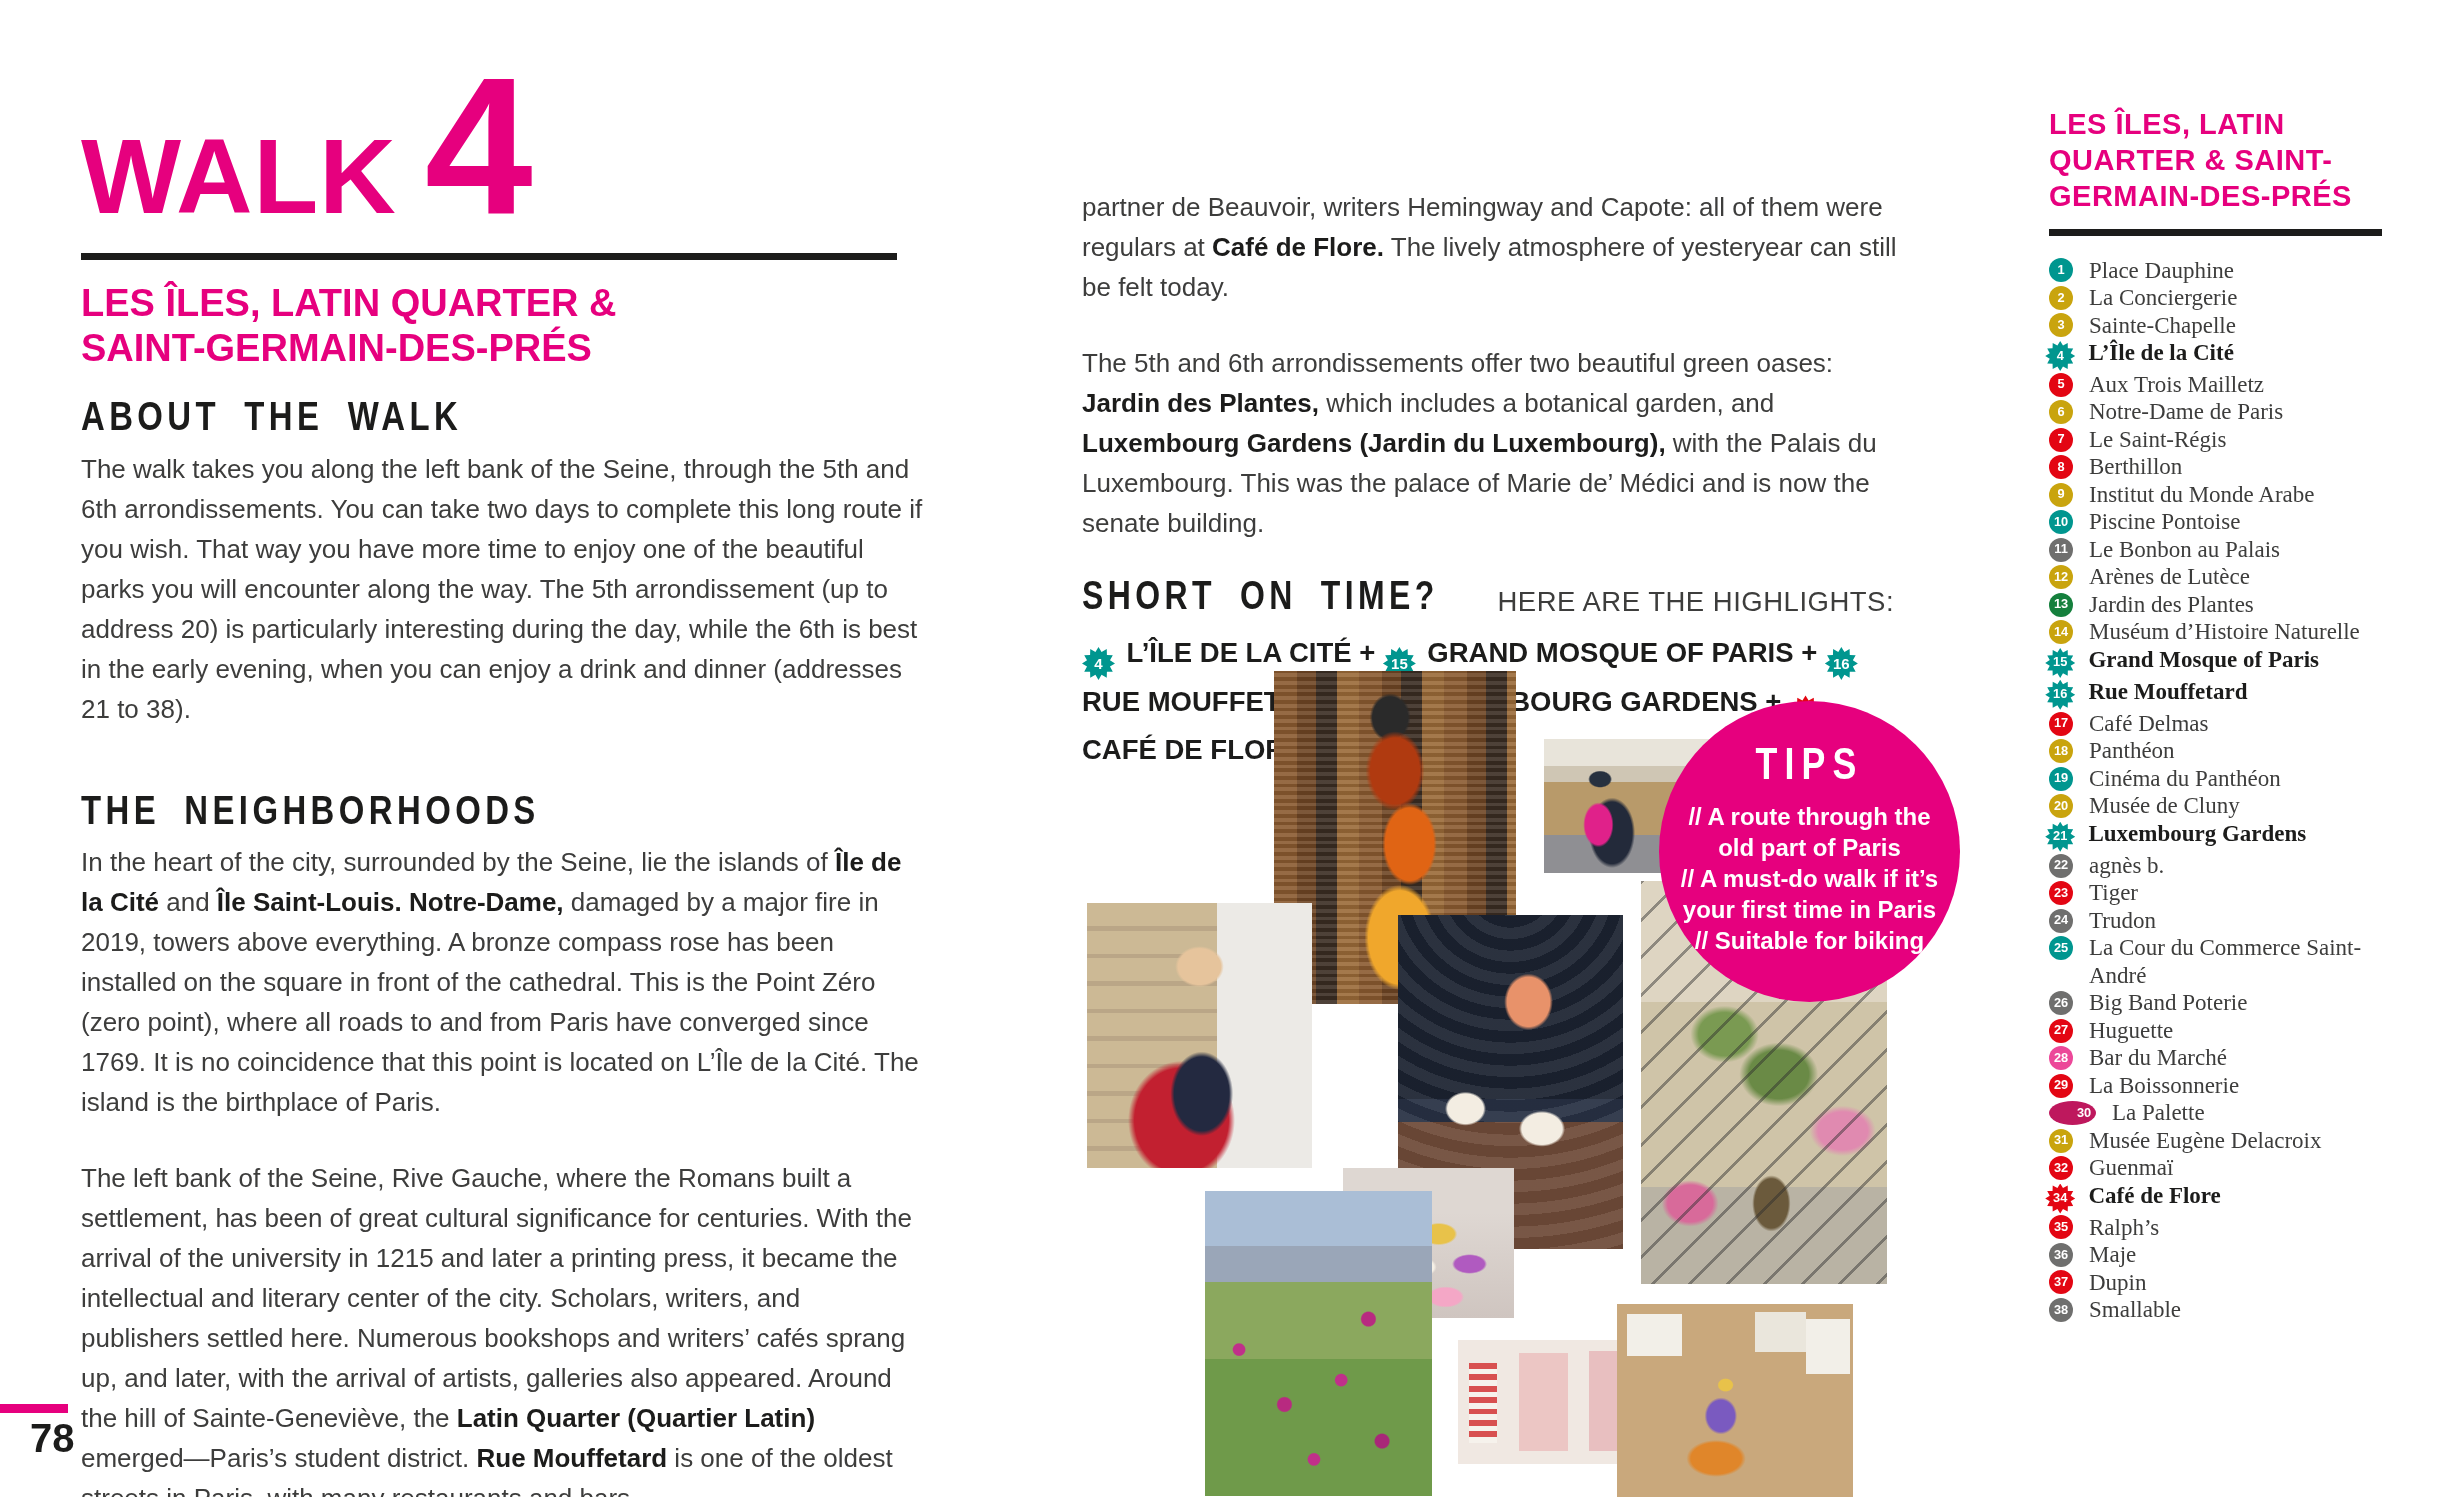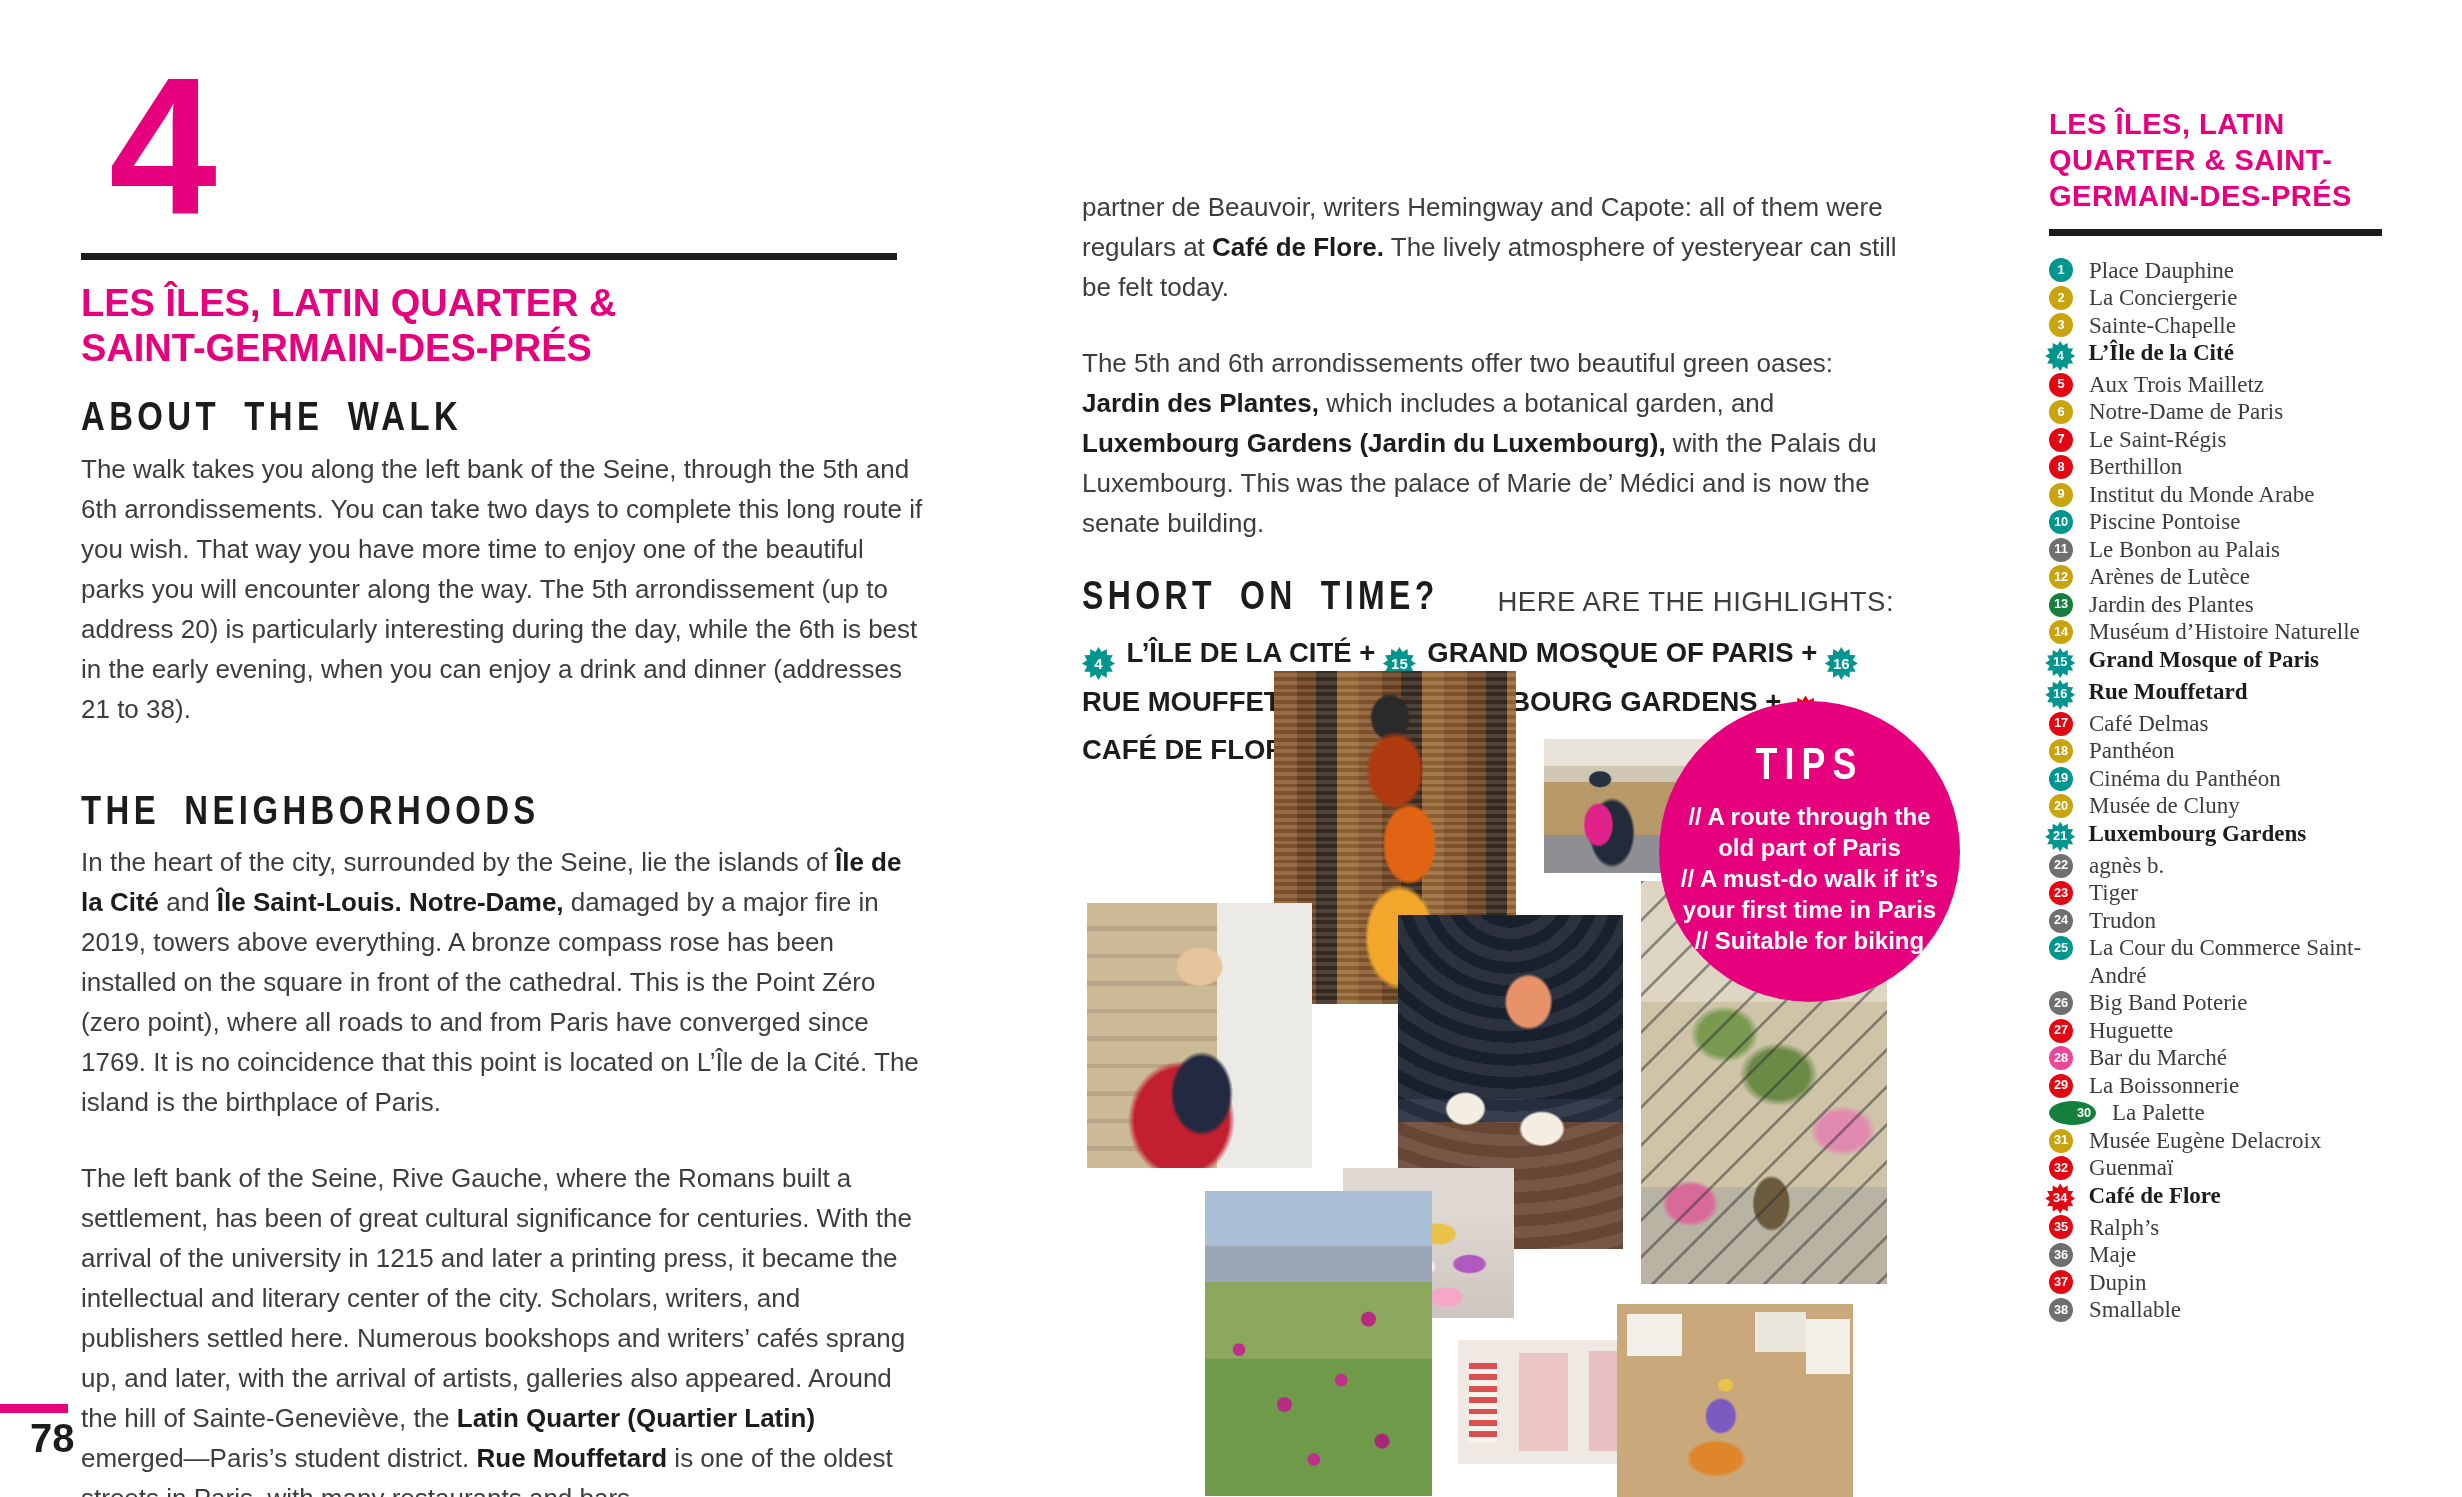--- a/index.html
+++ b/index.html
@@ -142,20 +142,21 @@
     display:flex;flex-direction:column;align-items:center;justify-content:center;text-align:center;
   }
   .tips .stencil{color:#fff;font-size:38px;letter-spacing:7.6px;margin-bottom:11.4px;transform-origin:50% 100%;}
   .tip-line{color:#fff;font-weight:700;font-size:24px;line-height:31px;width:267px;}
 </style>
 </head>
 <body>
 
 <div class="col1">
   <div class="walk-title">
+    <span class="walk-word">WALK</span>
     <span class="walk-num">4</span>
   </div>
   <div class="rule"></div>
   <div class="subtitle">LES ÎLES, LATIN QUARTER &amp; SAINT-GERMAIN-DES-PRÉS</div>
 
   <div class="sec-head stencil">ABOUT THE WALK</div>
   <div class="bodytext">
     <p>The walk takes you along the left bank of the Seine, through the 5th and 6th arrondissements. You can take two days to complete this long route if you wish. That way you have more time to enjoy one of the beautiful parks you will encounter along the way. The 5th arrondissement (up to address 20) is particularly interesting during the day, while the 6th is best in the early evening, when you can enjoy a drink and dinner (addresses 21 to 38).</p>
   </div>
 
@@ -314,21 +315,21 @@
       </div>
       <div class="poi-row">
         <span class="badge" style="background: #ec4899;">28</span>
         <span class="poi-label">Bar du Marché</span>
       </div>
       <div class="poi-row">
         <span class="badge" style="background: rgb(227, 6, 19);">29</span>
         <span class="poi-label">La Boissonnerie</span>
       </div>
       <div class="poi-row">
-        <span class="badge" style="background: #15803d; padding-left: 23px;">30</span>
+        <span class="badge" style="background: #be185d; padding-left: 23px;">30</span>
         <span class="poi-label">La Palette</span>
       </div>
       <div class="poi-row">
         <span class="badge" style="background: rgb(201, 164, 14);">31</span>
         <span class="poi-label">Musée Eugène Delacroix</span>
       </div>
       <div class="poi-row">
         <span class="badge" style="background: rgb(227, 6, 19);">32</span>
         <span class="poi-label">Guenmaï</span>
       </div>

